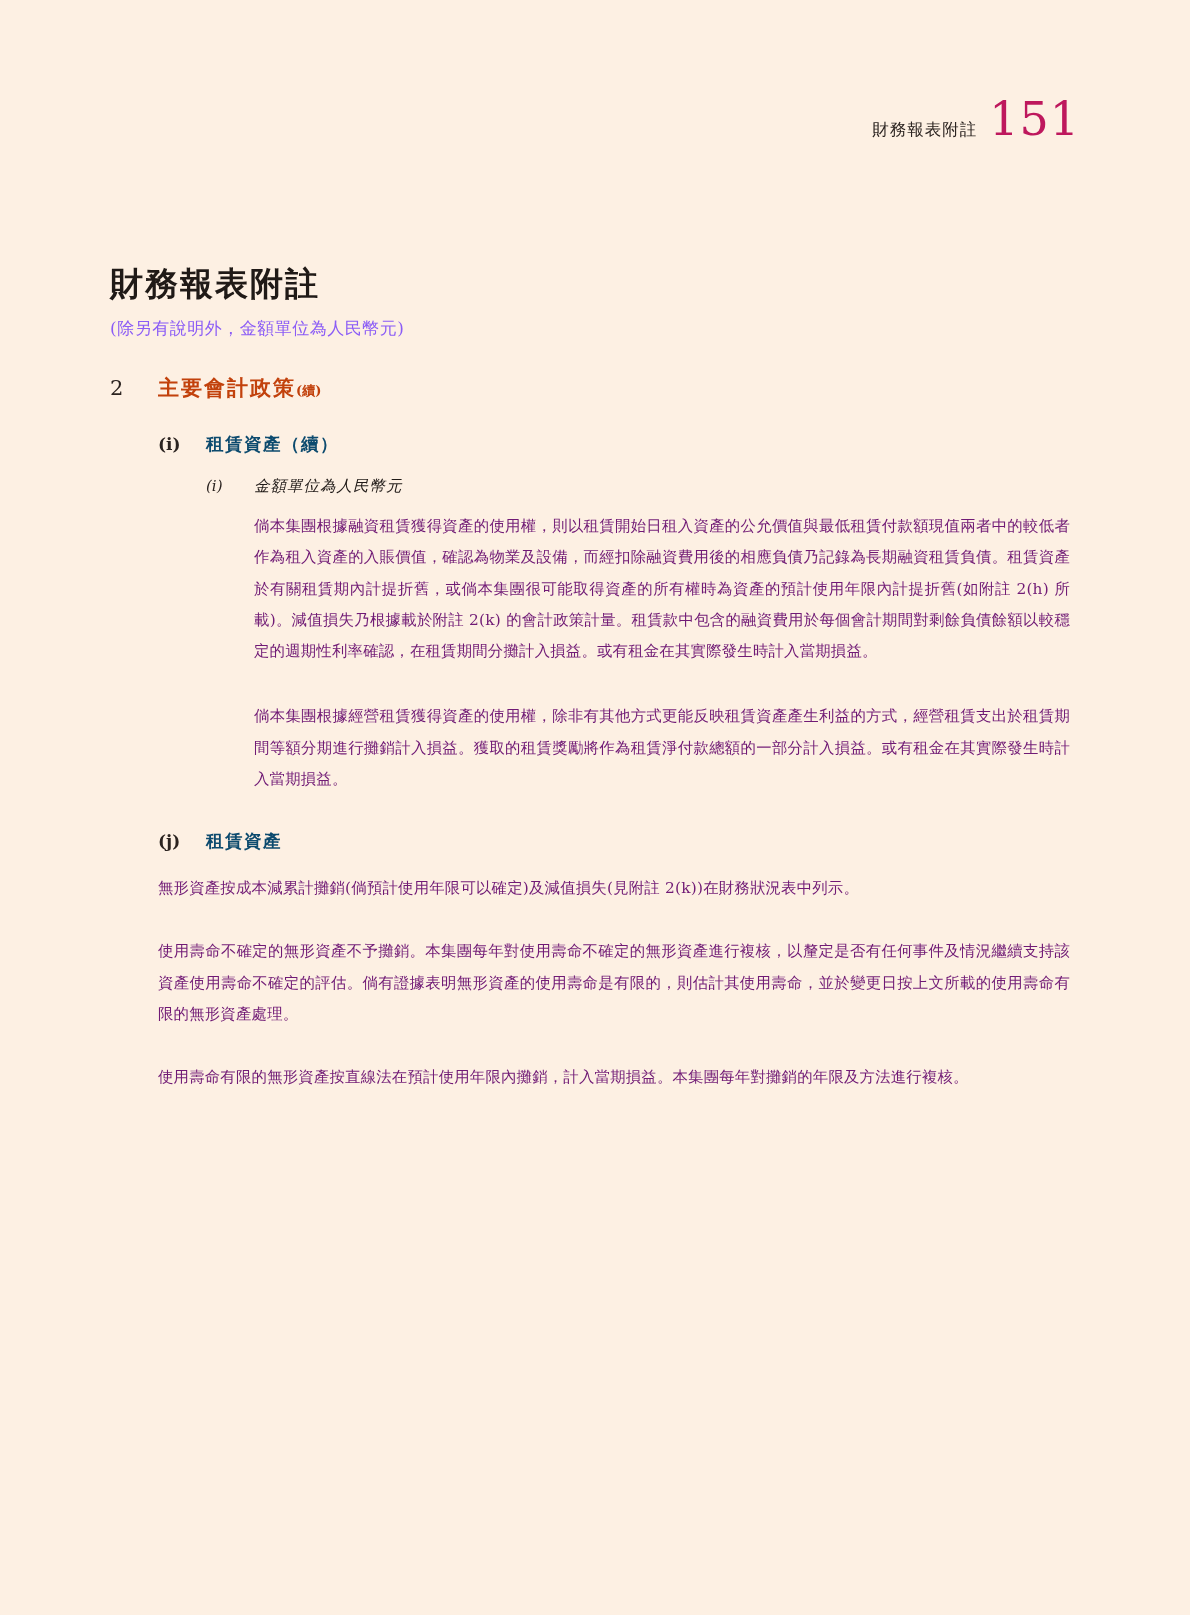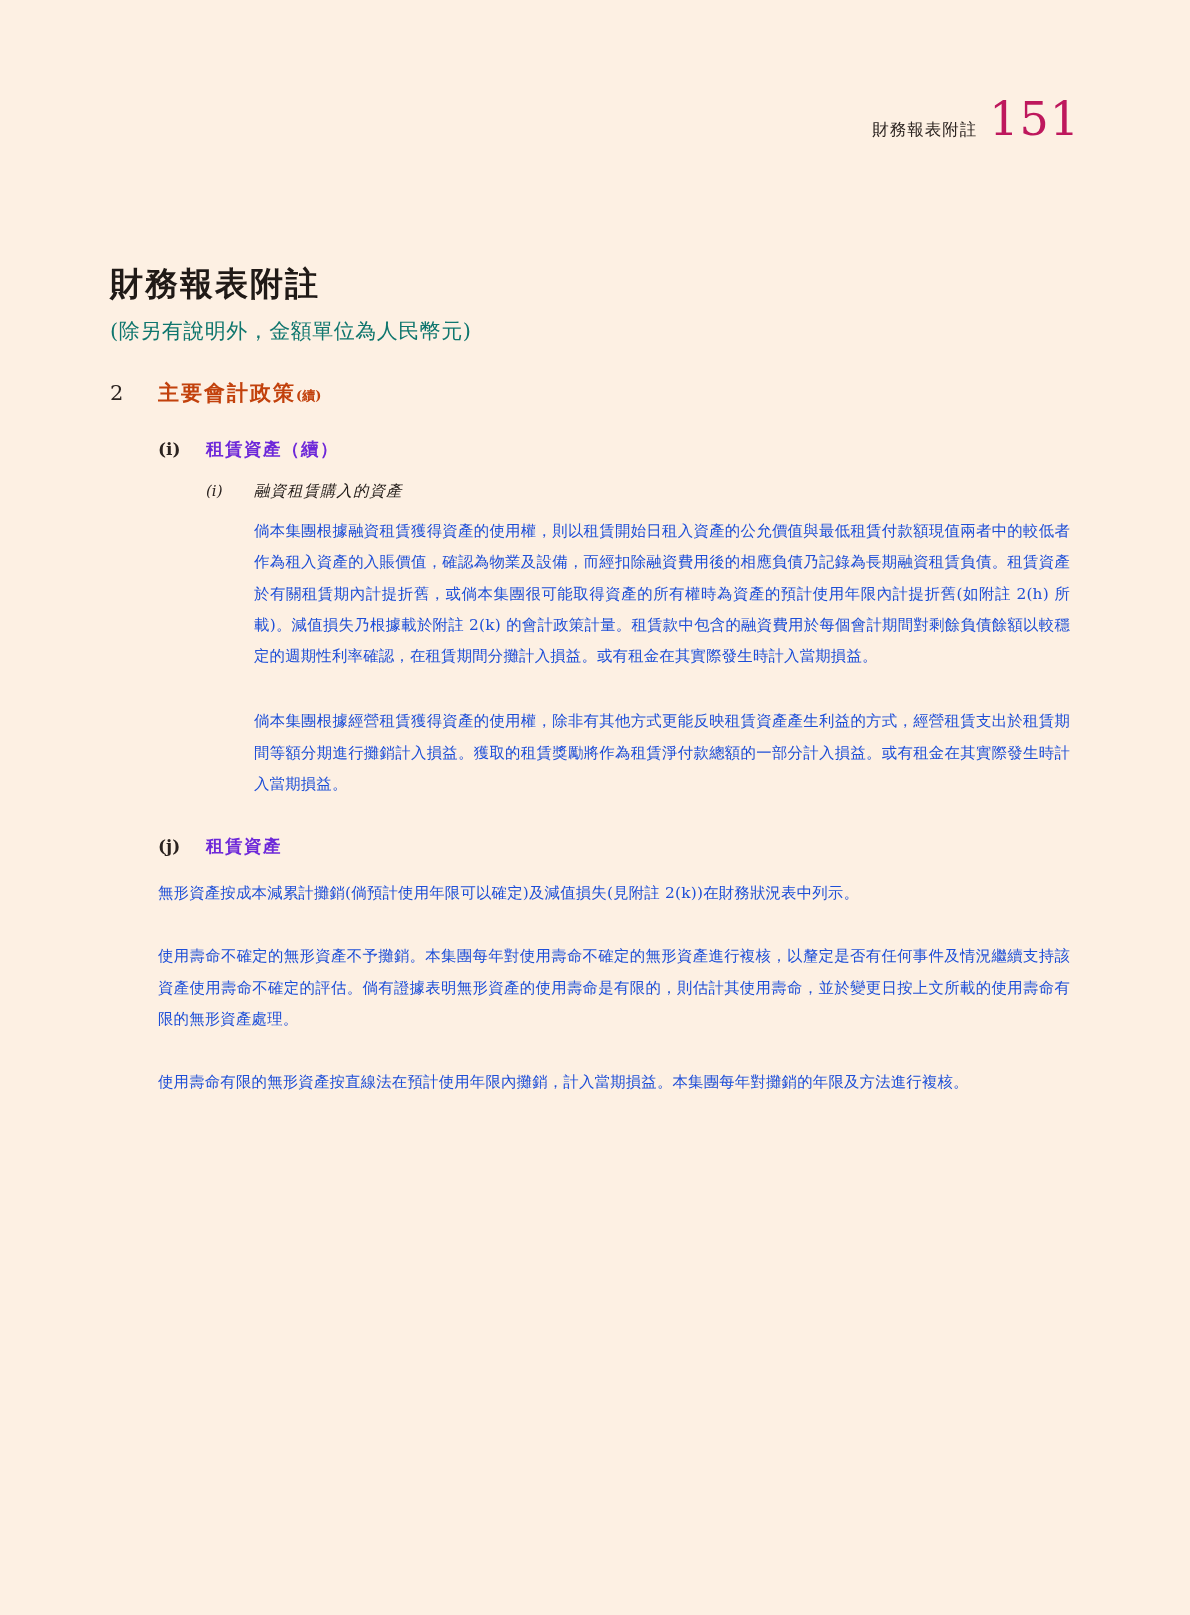--- a/index.html
+++ b/index.html
@@ -53,24 +53,24 @@
   }
 
   h1.doc-title {
     font-size: 33px;
     font-weight: 700;
     letter-spacing: 2px;
     margin: 0 0 10px 0;
     color: #201a17;
   }
   .subtitle {
-    font-size: 21px;
+    font-size: 17px;
     letter-spacing: 0.5px;
     margin: 0 0 34px 0;
-    color: #0f766e;
+    color: #8b5cf6;
   }
 
   
   .section-row {
     display: flex;
     align-items: baseline;
     margin: 0 0 30px 0;
   }
   .section-num {
     width: 48px;
@@ -103,21 +103,21 @@
     width: 48px;
     flex: 0 0 48px;
     font-size: 17px;
     font-weight: 700;
     color: #2b2320;
   }
   .level1-title {
     font-size: 17.5px;
     font-weight: 700;
     letter-spacing: 1.5px;
-    color: #6d28d9;
+    color: #0c4a6e;
   }
 
   
   .level2 {
     margin-left: 48px;
   }
   .level2-head {
     display: flex;
     align-items: baseline;
     margin-bottom: 14px;
@@ -136,21 +136,21 @@
     color: #201a17;
   }
 
   p.body-text {
     font-size: 15.4px;
     line-height: 2.03;
     text-align: justify;
     text-justify: inter-character;
     letter-spacing: 0.2px;
     margin: 0 0 30px 0;
-    color: #1d4ed8;
+    color: #701a75;
   }
   .level2 p.body-text {
     margin-left: 48px;
     width: calc(100% - 48px);
     margin-bottom: 34px;
   }
   .level1 > p.body-text {
     margin-bottom: 32px;
   }
   .blk-j {
@@ -182,21 +182,21 @@
 
     <div class="level1">
       <div class="level1-head">
         <span class="level1-marker">(i)</span>
         <span class="level1-title">租賃資產（續）</span>
       </div>
 
       <div class="level2">
         <div class="level2-head">
           <span class="level2-marker">(i)</span>
-          <span class="level2-title">融資租賃購入的資產</span>
+          <span class="level2-title">金額單位為人民幣元</span>
         </div>
         <p class="body-text">倘本集團根據融資租賃獲得資產的使用權，則以租賃開始日租入資產的公允價值與最低租賃付款額現值兩者中的較低者作為租入資產的入賬價值，確認為物業及設備，而經扣除融資費用後的相應負債乃記錄為長期融資租賃負債。租賃資產於有關租賃期內計提折舊，或倘本集團很可能取得資產的所有權時為資產的預計使用年限內計提折舊(如附註 2(h) 所載)。減值損失乃根據載於附註 2(k) 的會計政策計量。租賃款中包含的融資費用於每個會計期間對剩餘負債餘額以較穩定的週期性利率確認，在租賃期間分攤計入損益。或有租金在其實際發生時計入當期損益。</p>
       </div>
 
       <div class="level2">
         <p class="body-text">倘本集團根據經營租賃獲得資產的使用權，除非有其他方式更能反映租賃資產產生利益的方式，經營租賃支出於租賃期間等額分期進行攤銷計入損益。獲取的租賃獎勵將作為租賃淨付款總額的一部分計入損益。或有租金在其實際發生時計入當期損益。</p>
       </div>
     </div>
 
     <div class="level1 blk-j">

